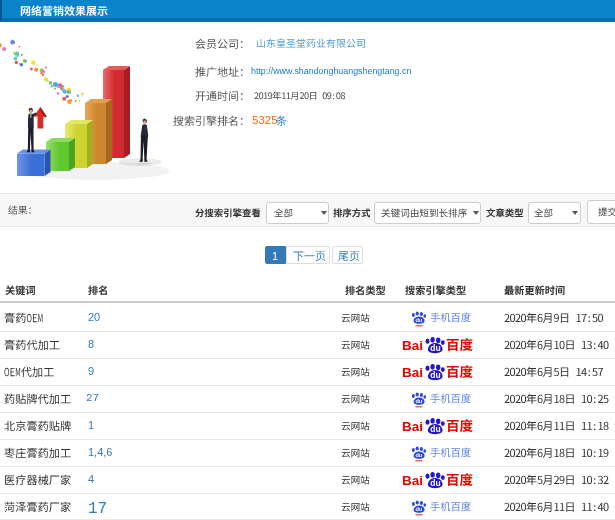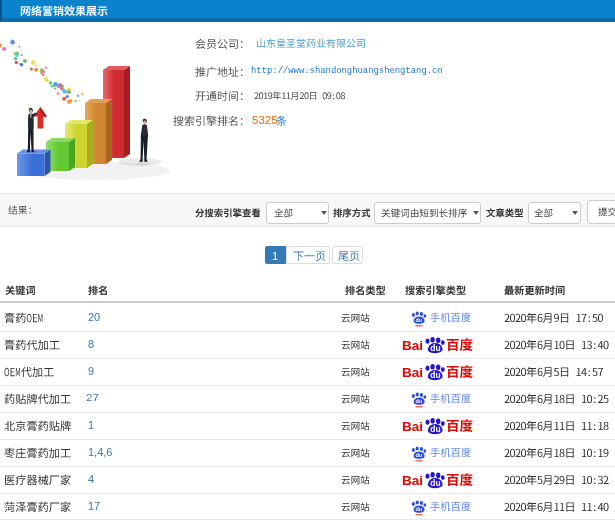--- a/index.html
+++ b/index.html
@@ -178,21 +178,21 @@
     <svg class="t " width="55" height="15" style="" viewBox="0 0 55 15" fill="#555">
       <g transform="translate(0,11)">
         <use href="#gx" x="0"></use>
         <use href="#gy" x="11"></use>
         <use href="#gz" x="22"></use>
         <use href="#gba" x="33"></use>
         <use href="#gn" x="44"></use>
       </g>
     </svg>
   </div>
-<div style="position:absolute;left:251px;top:65.5px;font-size:8.9px;color:#1b79cd;font-family:Liberation Mono, monospace">http://www.shandonghuangshengtang.cn</div>
+<div style="position:absolute;left:251px;top:65.5px;font-size:8.9px;color:#1b79cd;font-family:Liberation Sans, sans-serif">http://www.shandonghuangshengtang.cn</div>
 <div style="position:absolute;left:195px;top:88.5px">
     <svg class="t " width="55" height="15" style="" viewBox="0 0 55 15" fill="#555">
       <g transform="translate(0,11)">
         <use href="#gbb" x="0"></use>
         <use href="#gbc" x="11"></use>
         <use href="#gbd" x="22"></use>
         <use href="#gbe" x="33"></use>
         <use href="#gn" x="44"></use>
       </g>
     </svg>
@@ -971,21 +971,21 @@
       <g transform="translate(0,11.2) scale(1.0182)">
         <use href="#ges" x="0"></use>
         <use href="#get" x="11"></use>
         <use href="#gdl" x="22"></use>
         <use href="#gt" x="33"></use>
         <use href="#geq" x="44"></use>
         <use href="#ger" x="55"></use>
       </g>
     </svg>
   </div>
-<div style="position:absolute;left:88px;top:500px;font-size:11px;color:#337ab7;font-family:Liberation Sans, sans-serif">17</div>
+<div style="position:absolute;left:88px;top:500px;font-size:16px;color:#337ab7;font-family:Liberation Mono, monospace">17</div>
 <div style="position:absolute;left:341px;top:500.8px">
     <svg class="t " width="28.8" height="13.1" style="" viewBox="0 0 28.8 13.1" fill="#333">
       <g transform="translate(0,9.6) scale(0.8727)">
         <use href="#gdp" x="0"></use>
         <use href="#gdq" x="11"></use>
         <use href="#gdr" x="22"></use>
       </g>
     </svg>
   </div>
 <svg width="70" height="18" viewBox="0 0 70 18" style="position:absolute;left:410px;top:497.5px">

